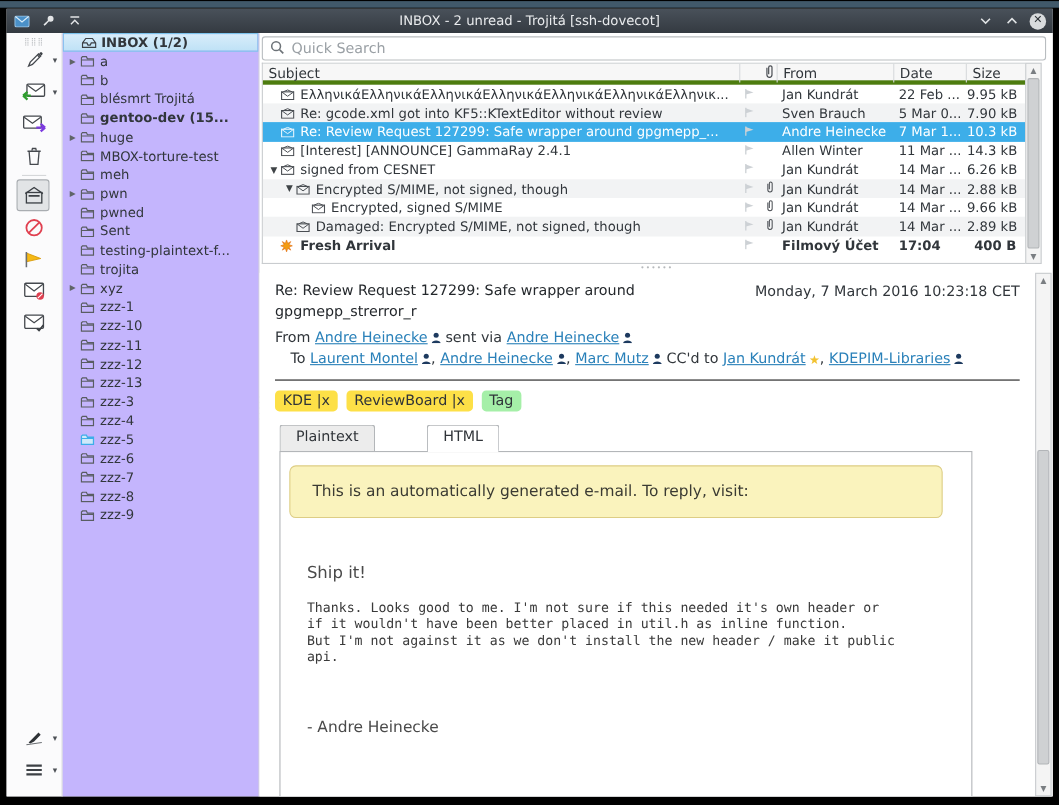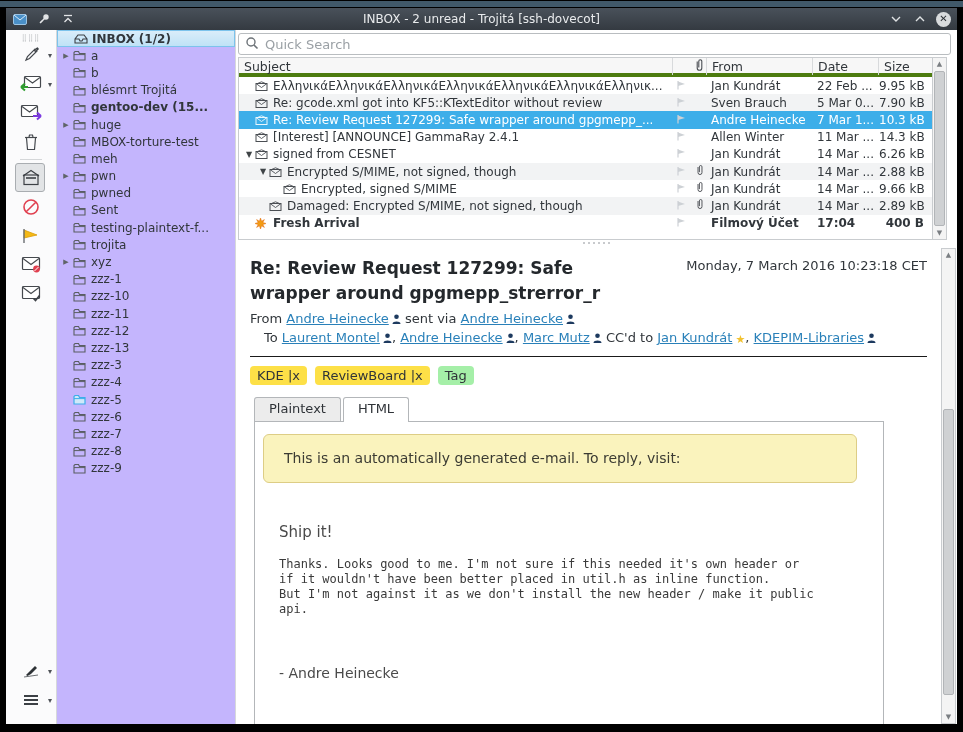--- a/index.html
+++ b/index.html
@@ -64,33 +64,33 @@
   .hsplit-dots i { width:2px; height:2px; background:#b6b9bc; border-radius:50%; }
 
   
   .sb-arrow { position:absolute; left:0; width:100%; height:12px; display:flex; align-items:center; justify-content:center; font-size:7px; color:#7a7e82; }
   .sb-thumb { position:absolute; left:1px; width:11px; background:#cfd1d3; border:1px solid #b2b5b8; border-radius:2px; }
 
   
   .viewer { position:absolute; left:0px; top:218px; width:705px; height:476px; background:#fff; overflow:hidden; }
   .viewer-scroll { position:absolute; left:705px; top:218px; width:15px; height:476px; background:#f4f4f4; border:1px solid #c9cccf; }
   .msg-head { position:relative; padding:8px 10px 0 14px; }
-  .msg-subject { font-size:17px; font-weight:bold; color:#24282c; width:370px; line-height:1.45; }
+  .msg-subject { font-size:13px; font-weight:normal; color:#24282c; width:370px; line-height:1.45; }
   .msg-date { position:absolute; right:14px; top:10px; font-size:13px; color:#31363b; }
   .addr-line { font-size:13px; color:#31363b; margin-top:6px; }
   .addr-line.to-line { margin-top:3px; padding-left:14px; }
   .addr-line a { color:#2980b9; text-decoration:underline; }
   .p-icon, .s-icon { display:inline-block; vertical-align:-1px; margin-left:3px; }
   .s-icon { color:#f2c230; font-size:11px; }
   .msg-hr { border:none; border-top:1px solid #1a1a1a; margin:10px 14px 0 14px; }
   .tagrow { padding:9px 0 0 14px; display:flex; gap:8px; }
   .tag { font-size:13px; color:#2f3338; padding:2px 7px; border-radius:4px; }
   .tag.yellow { background:#fde047; }
   .tag.green { background:#a5efa8; }
-  .tabbar { position:relative; margin:12px 0 0 18px; height:24px; z-index:3; display:flex; }
+  .tabbar { position:relative; margin:12px 0 0 18px; height:24px; z-index:3; display:flex;gap:45px; }
   .tab { font-size:13px; color:#2f3338; padding:3px 14px 4px 14px; border:1px solid #b3b6b9; border-bottom:none; background:#ececec; border-radius:3px 3px 0 0; margin-right:2px; }
   .tab.active { background:#fff; position:relative; }
   .tab.active::after { content:""; position:absolute; left:0; right:0; bottom:-1px; height:2px; background:#fff; }
   .content-frame { position:relative; margin-left:18px; width:630px; height:315px; border:1px solid #b3b6b9; background:#fff; padding:12px 24px; overflow:hidden; }
   .notice-box { background:#faf3bd; border:1px solid #ddcd85; border-radius:6px; padding:13px 20px; width:594px; margin-left:-16px; font-size:14px; color:#3b3b33; line-height:1.45; }
   .notice-box a { color:#2525c8; }
   .ship { margin-top:40px; font-size:15px; color:#4a4a4a; }
   .mono-para { margin-top:16px; font-family:"DejaVu Sans Mono","Liberation Mono",monospace; font-size:12px; line-height:15px; color:#3a3a3a; white-space:pre-wrap; }
   .signature { margin-top:48px; font-size:14px; color:#4a4a4a; }
 </style>

